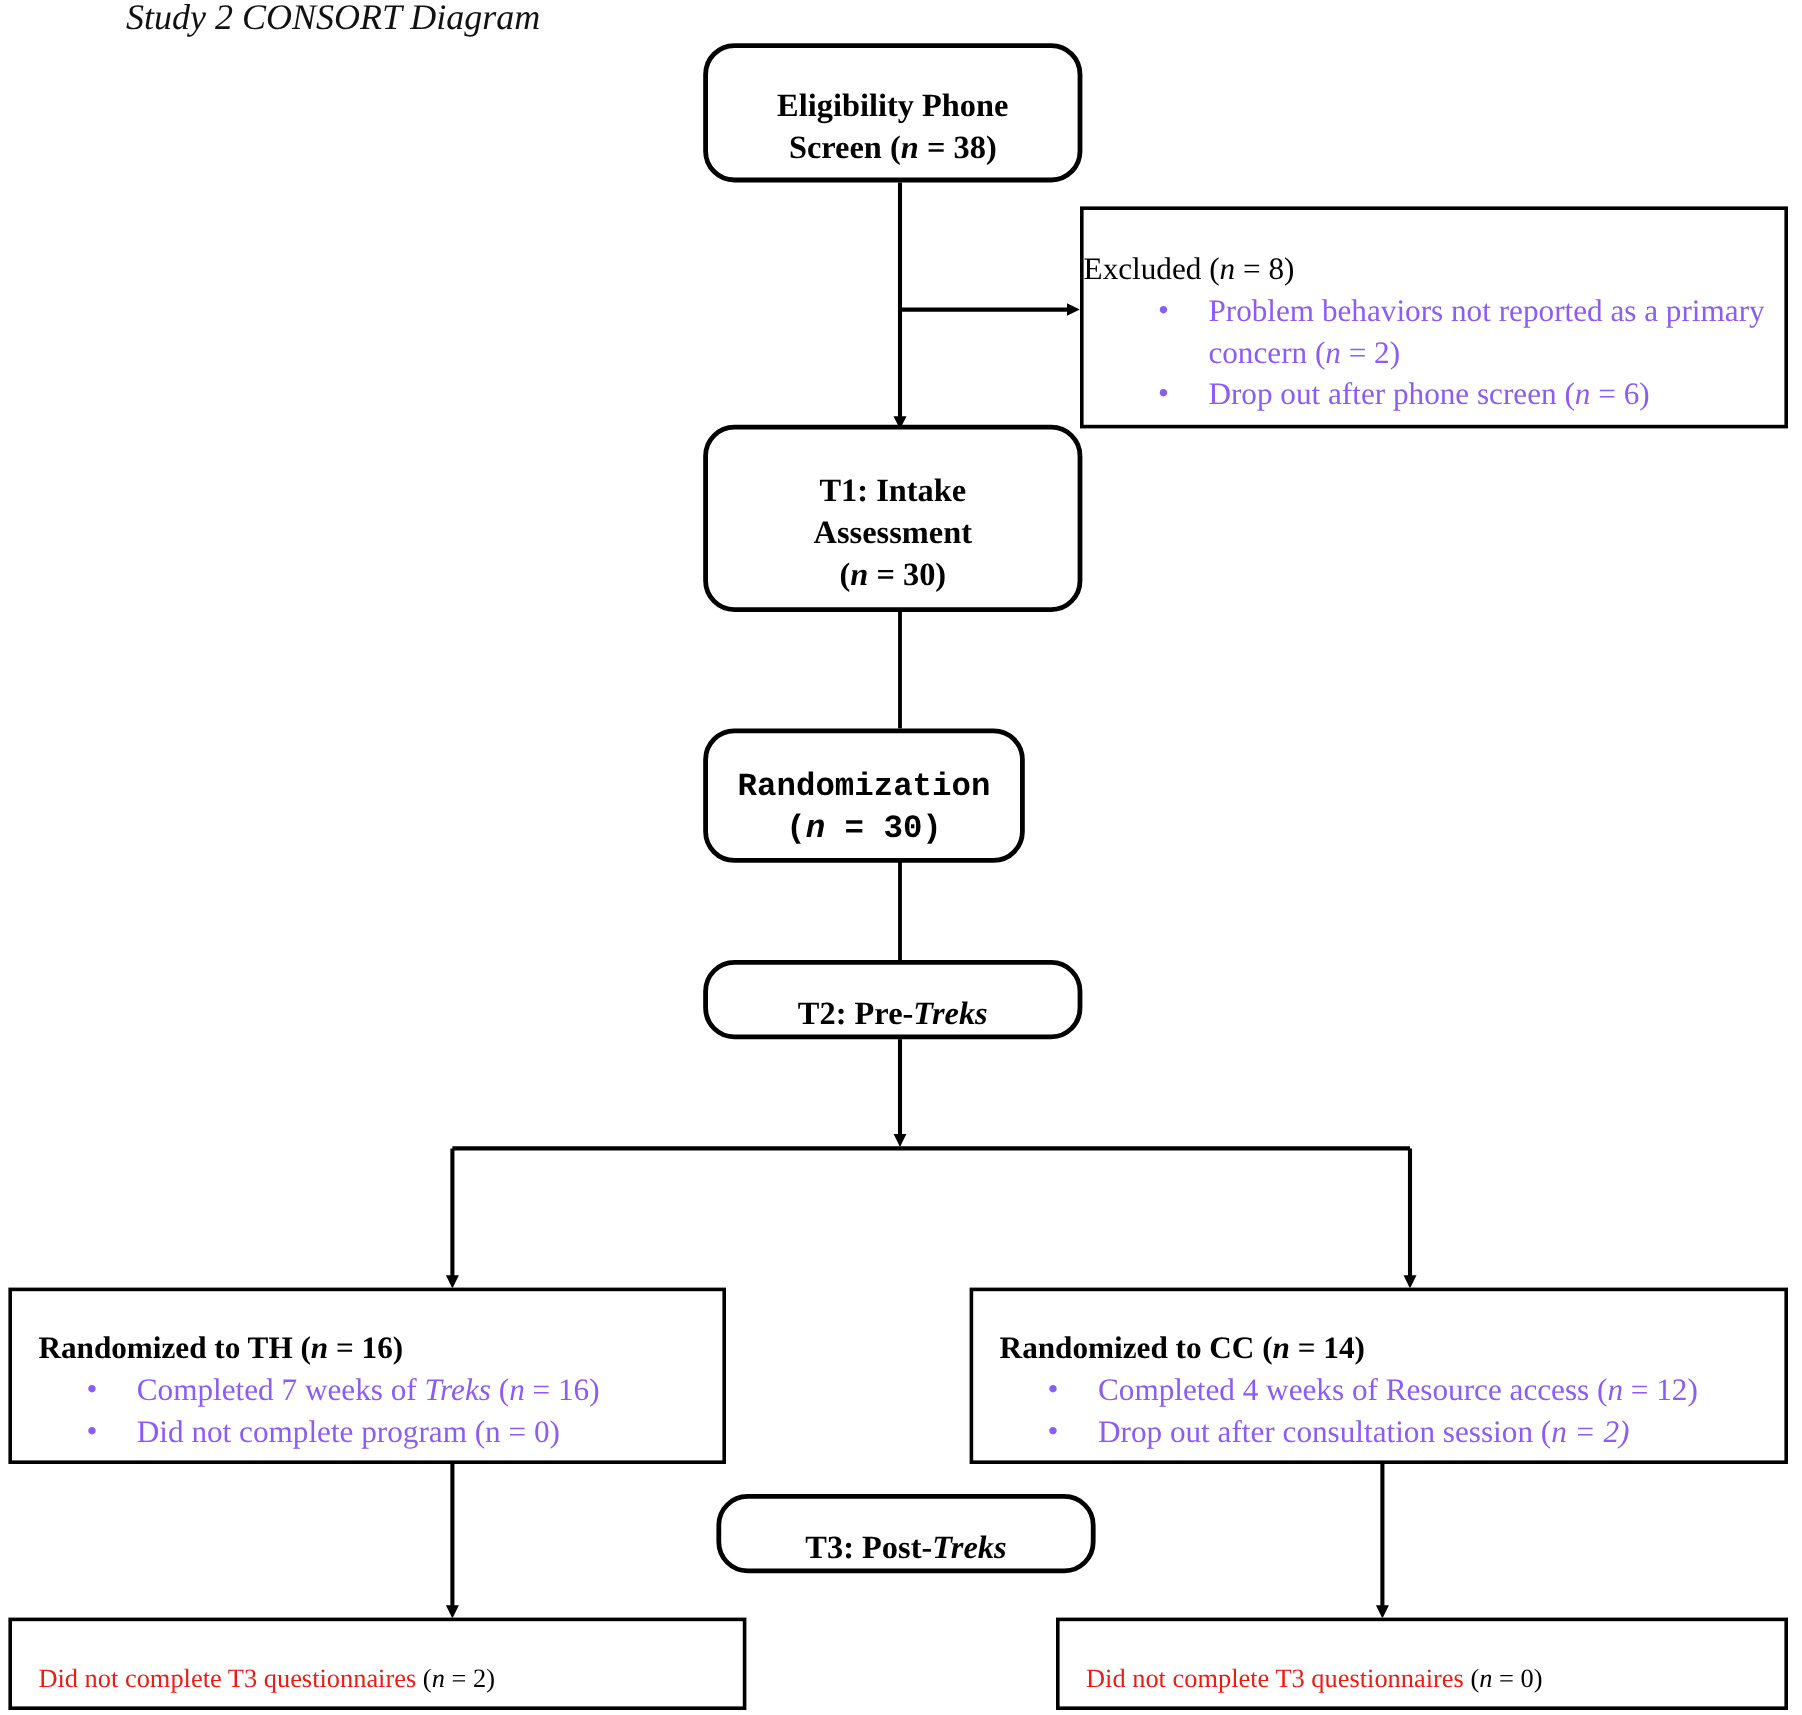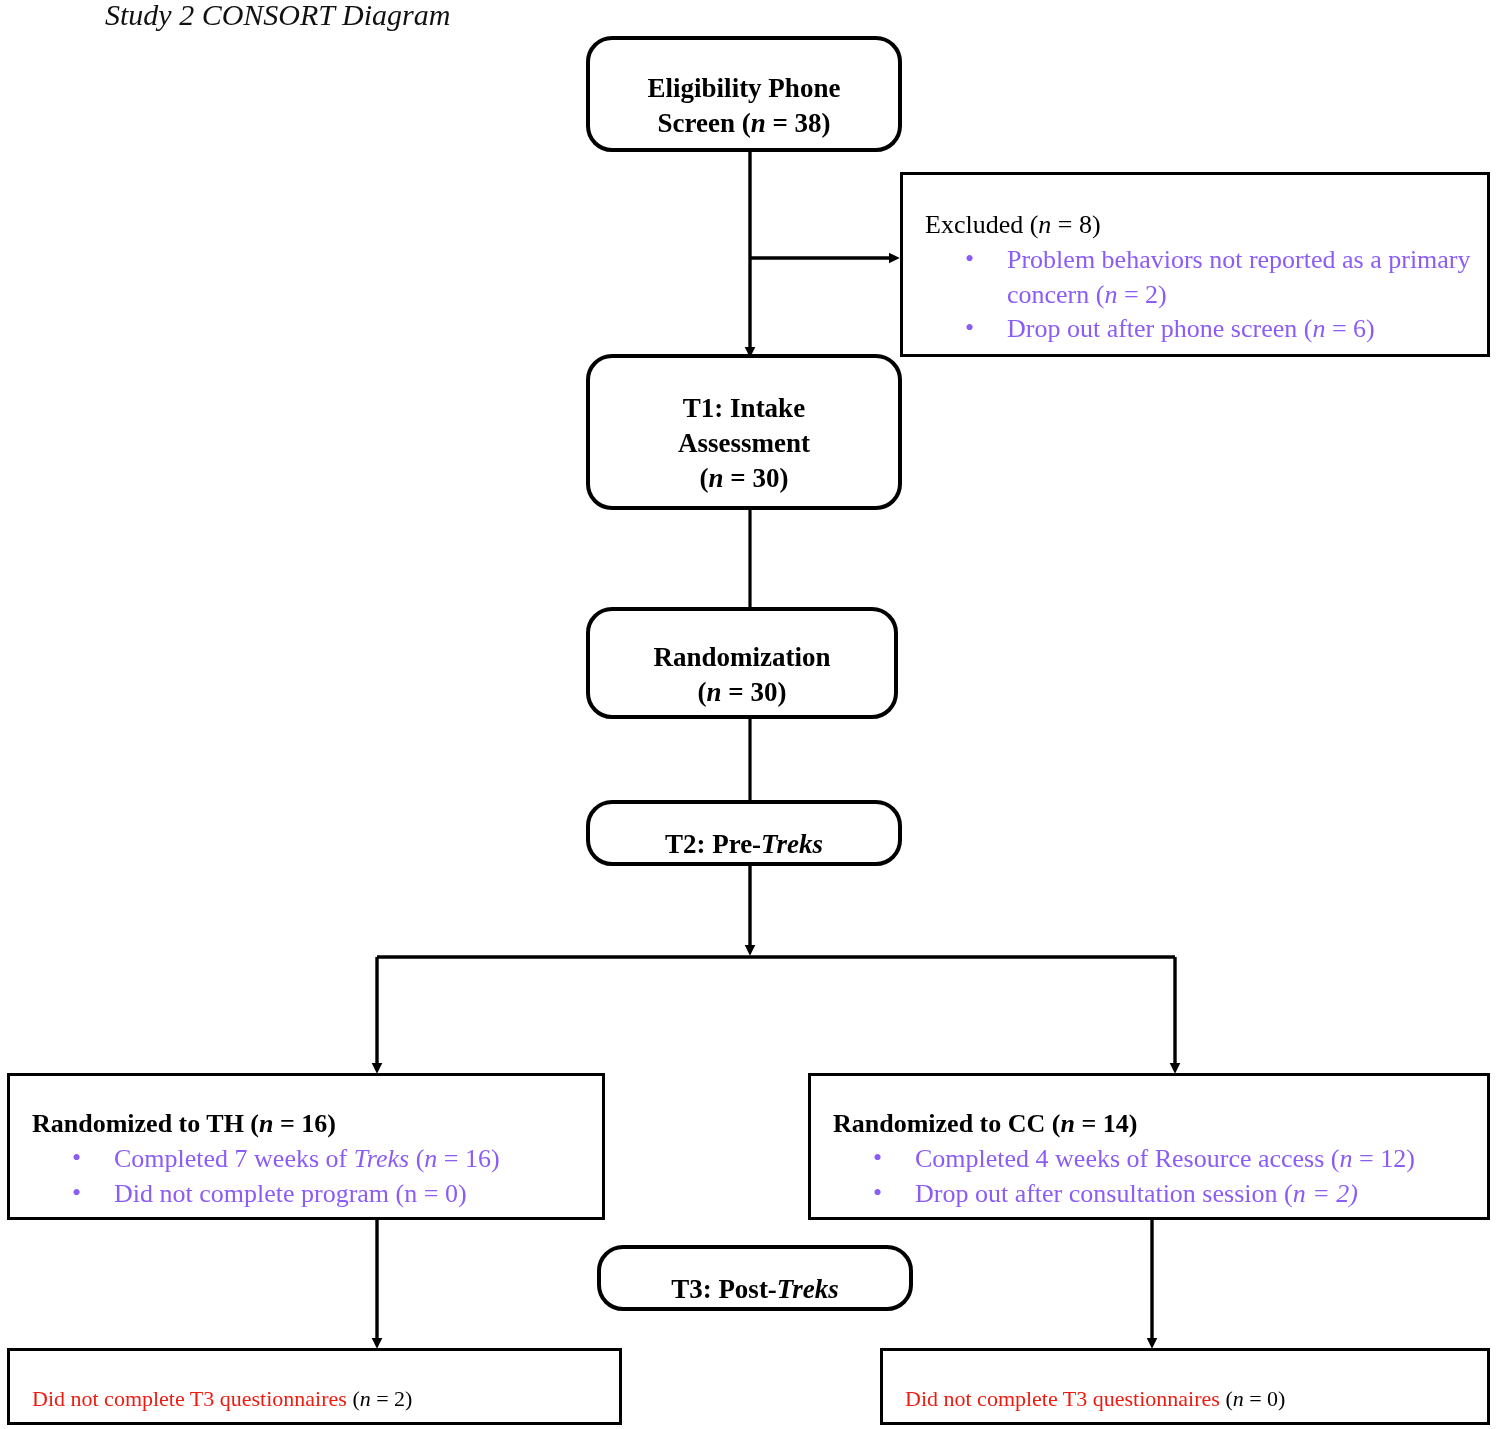--- a/index.html
+++ b/index.html
@@ -52,21 +52,20 @@
     font-size: 26px;
     line-height: 1.30;
     color: #000000;
   }
   .hdr {
     font-weight: bold;
     padding-left: 22px;
   }
   .hdr-plain {
     font-weight: normal;
-    padding-left: 22px;
   }
   ul.bullets {
     margin: 2px 0 0 0;
     padding-left: 104px;
     list-style: none;
   }
   ul.bullets li {
     position: relative;
     font-size: 26px;
     line-height: 1.32;
@@ -161,21 +160,21 @@
   <div class="node rounded" style="left:586px; top:354px; width:316px; height:156px;">
     <div class="inner ctr">
       <div>T1: Intake</div>
       <div>Assessment</div>
       <div>
         <span>(</span><span class="it">n</span><span> = 30)</span>
       </div>
     </div>
   </div>
 
-  <div class="node rounded" style="left:586px; top:607px; width:312px; height:112px;">
+  <div class="node rounded" style="left:586px; top:607px; width:268px; height:112px;font-family:Liberation Mono, monospace;">
     <div class="inner ctr">
       <div>Randomization</div>
       <div>
         <span>(</span><span class="it">n</span><span> = 30)</span>
       </div>
     </div>
   </div>
 
   <div class="node rounded" style="left:586px; top:800px; width:316px; height:66px;">
     <div class="inner ctr">

